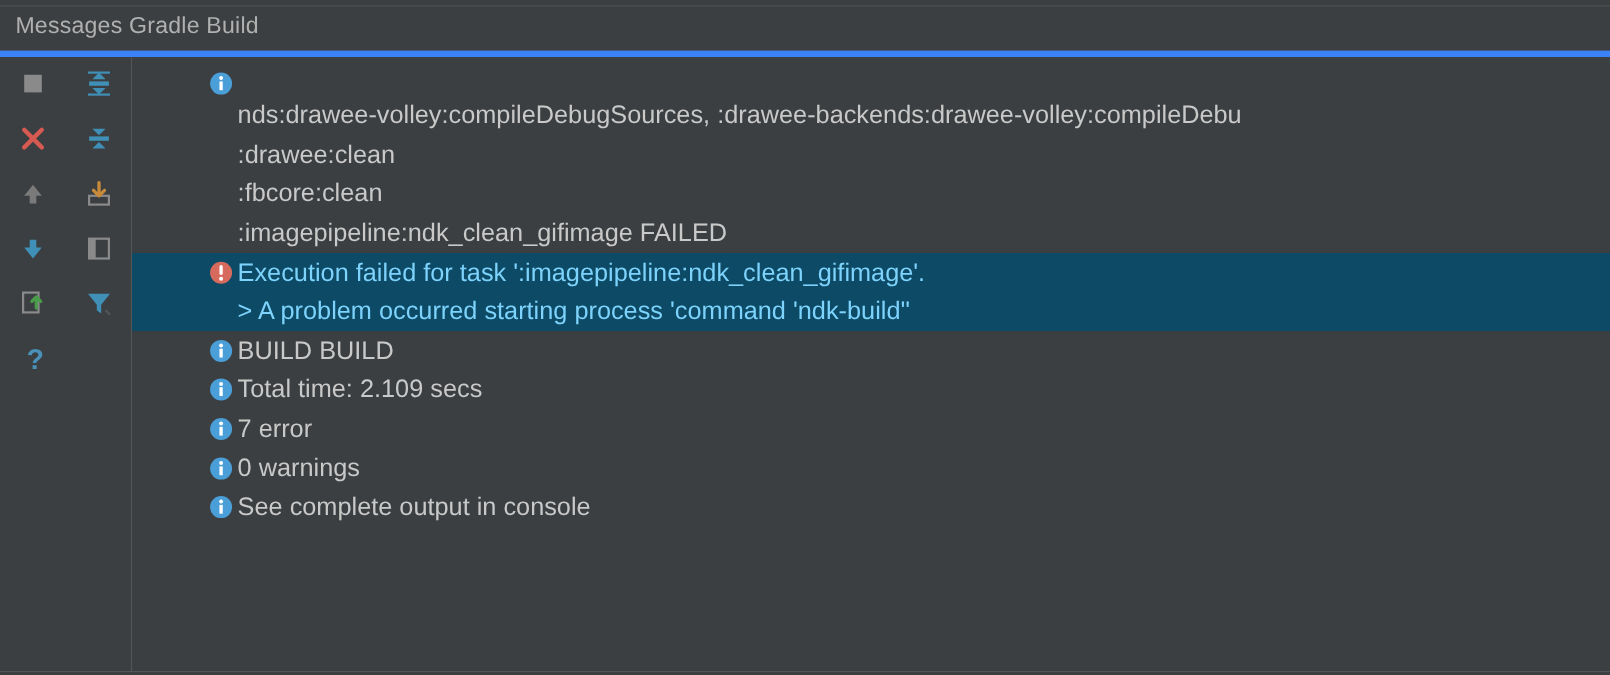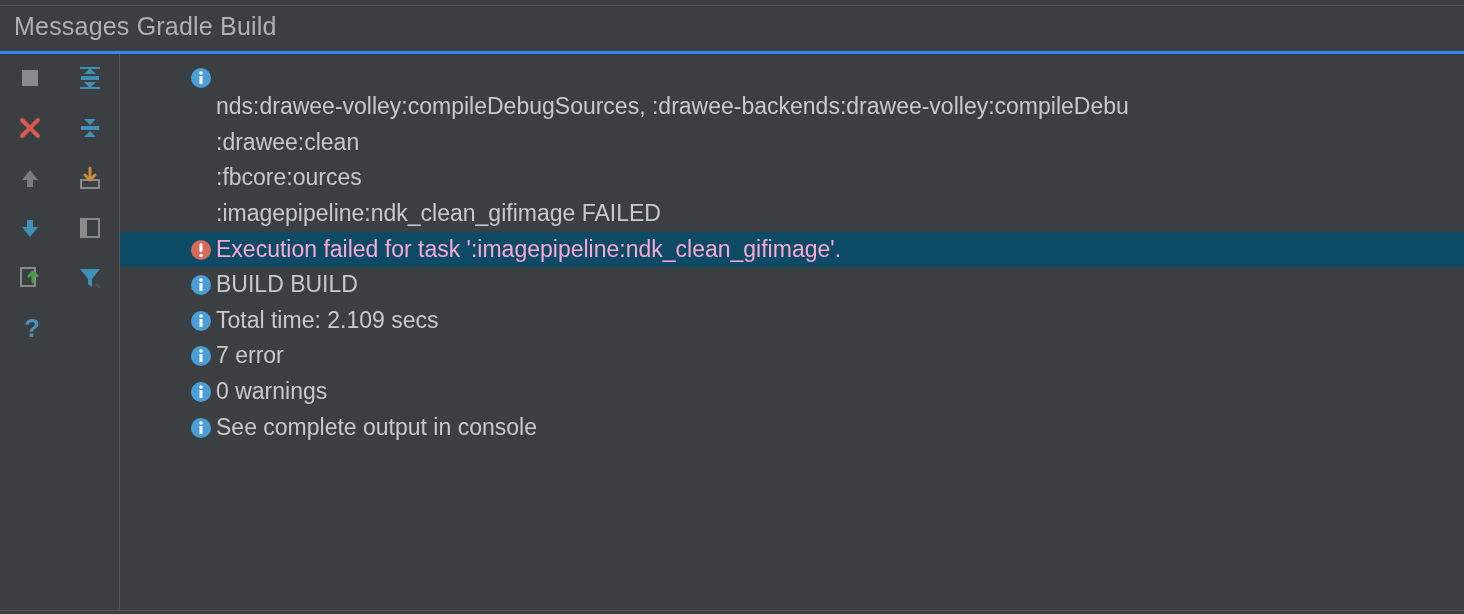--- a/index.html
+++ b/index.html
@@ -17,24 +17,24 @@
     display: flex;
     flex-direction: column;
   }
   .top-edge {
     height: 6px;
     background: #3c3f41;
     border-bottom: 1px solid #555;
   }
   .panel-title {
     padding: 6px 14px 10px 14px;
-    font-size: 25px;
+    font-size: 21px;
     color: #b0b0b0;
     letter-spacing: 0.2px;
-    border-bottom: 3px solid #3b82f6;
+    border-bottom: 6px solid #3b82f6;
     background: #3c3f41;
   }
   .body {
     flex: 1;
     display: flex;
     background: #3c3f41;
     overflow: hidden;
     position: relative;
   }
   .toolbar-cols {
@@ -85,21 +85,21 @@
   }
   .msg-text { white-space: pre; }
   .msg-block .cont {
     padding-left: 96px;
     line-height: 1.55;
   }
   .selected {
     background: #0d4a66;
     color: #dedede;
   }
-  .selected .msg-text, .selected .cont { color: #f9a8d4; }
+  .selected .msg-text, .selected .cont { color: #7dd3fc; }
   .bottom-bar {
     height: 4px;
     border-top: 1px solid #555;
     background: #3c3f41;
   }
 
   
   svg { display: block; }
 </style>
 </head>
@@ -189,33 +189,34 @@
       <div class="msg-block">
         <div class="msg-row">
           <svg class="msg-icon" viewBox="0 0 22 22">
             <circle cx="11" cy="11" r="10" fill="#4a9fd8"></circle>
             <rect x="9.5" y="9" width="3" height="8" fill="#fff"></rect>
             <circle cx="11" cy="6" r="1.8" fill="#fff"></circle>
           </svg>
         </div>
         <div class="cont">nds:drawee-volley:compileDebugSources, :drawee-backends:drawee-volley:compileDebu</div>
         <div class="cont">:drawee:clean</div>
-        <div class="cont">:fbcore:ources</div>
+        <div class="cont">:fbcore:clean</div>
         <div class="cont">:imagepipeline:ndk_clean_gifimage FAILED</div>
       </div>
 
       <div class="msg-block selected">
         <div class="msg-row">
           <svg class="msg-icon" viewBox="0 0 22 22">
             <circle cx="11" cy="11" r="10" fill="#d66a5c"></circle>
             <rect x="9.5" y="4" width="3" height="9" rx="1.5" fill="#fff"></rect>
             <circle cx="11" cy="16.5" r="1.8" fill="#fff"></circle>
           </svg>
           <span class="msg-text">Execution failed for task ':imagepipeline:ndk_clean_gifimage'.</span>
         </div>
+        <div class="cont">&gt; A problem occurred starting process 'command 'ndk-build''</div>
       </div>
 
       <div class="msg-row">
         <svg class="msg-icon" viewBox="0 0 22 22">
             <circle cx="11" cy="11" r="10" fill="#4a9fd8"></circle>
             <rect x="9.5" y="9" width="3" height="8" fill="#fff"></rect>
             <circle cx="11" cy="6" r="1.8" fill="#fff"></circle>
           </svg>
         <span class="msg-text">BUILD BUILD</span>
       </div>

